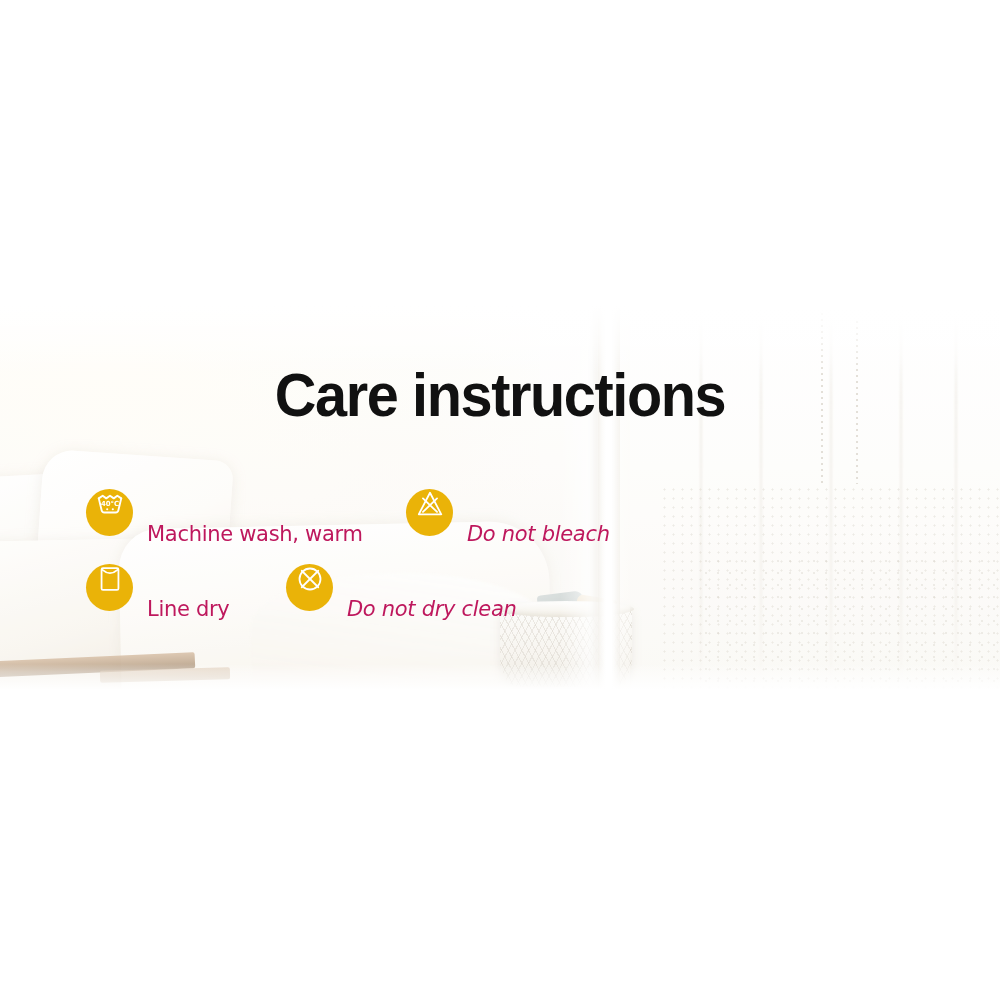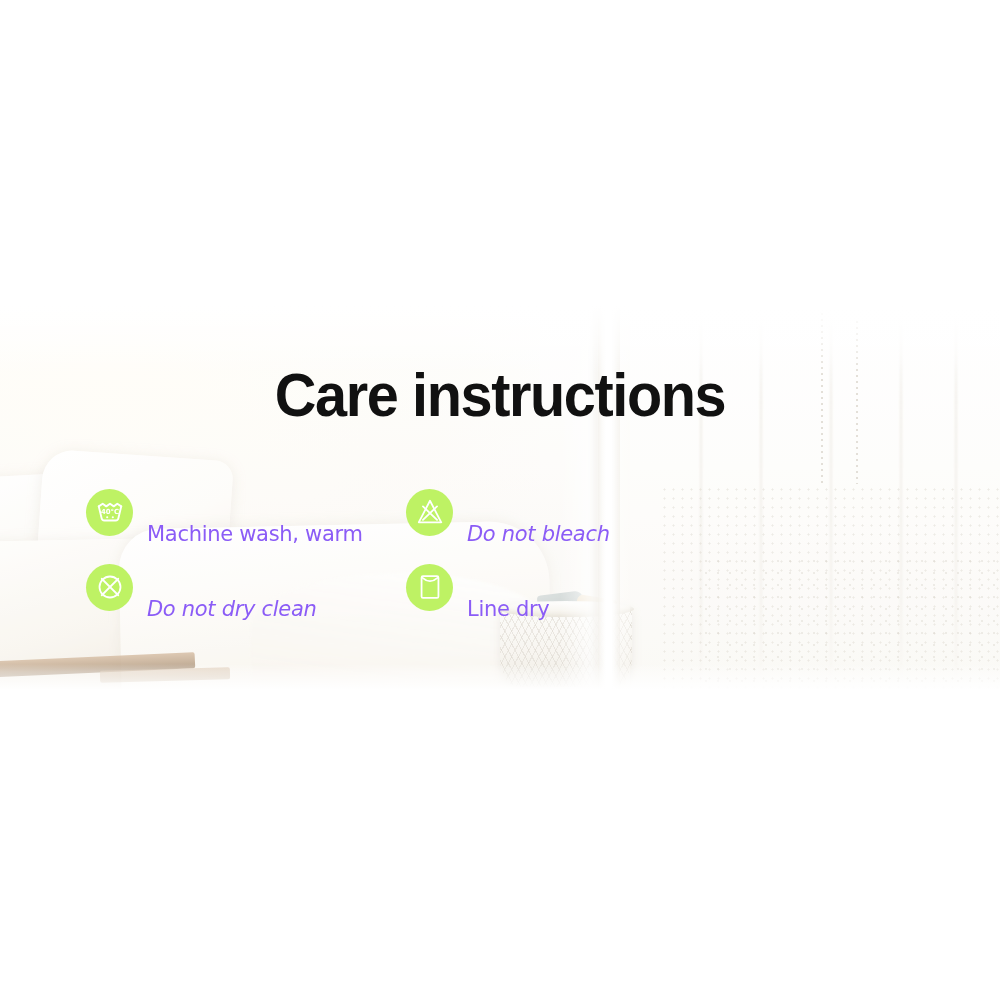--- a/index.html
+++ b/index.html
@@ -267,32 +267,32 @@
   }
   .cell.c1 { width: 320px; }
   .cell.c2 { width: 320px; font-style: italic; }
   .cell.c3 { width: 200px; }
 
   .icon-circle {
     flex: 0 0 auto;
     width: 47px;
     height: 47px;
     border-radius: 50%;
-    background: #bef264;
+    background: #eab308;
     display: flex;
-    align-items: center;
+    align-items: flex-start;
     justify-content: center;
   }
   .icon-circle svg { display: block; }
 
   .care-label {
     font-family: "DejaVu Sans", sans-serif;
     font-size: 21px;
     font-weight: 400;
-    color: #8b5cf6;
+    color: #be185d;
     letter-spacing: -0.3px;
     white-space: nowrap;
     margin-top: 44px;
   }
 </style>
 </head>
 <body>
 
 <div id="banner">
 
@@ -362,38 +362,38 @@
         </span>
         <span class="care-label">Do not bleach</span>
       </div>
 
 
     </div>
 
     <div class="row">
 
 
+      <div class="cell c3">
+        <span class="icon-circle">
+          <svg width="30" height="30" viewBox="0 0 32 32">
+            <rect x="7" y="4.5" width="18" height="23" rx="1.5" fill="none" stroke="#ffffff" stroke-width="1.9"></rect>
+            <path d="M8 6.2 Q16 13.2 24 6.2" fill="none" stroke="#ffffff" stroke-width="1.9" stroke-linecap="round"></path>
+          </svg>
+        </span>
+        <span class="care-label">Line dry</span>
+      </div>
+
       <div class="cell c2">
         <span class="icon-circle">
           <svg width="30" height="30" viewBox="0 0 32 32">
             <circle cx="16" cy="16" r="11.2" fill="none" stroke="#ffffff" stroke-width="1.9"></circle>
             <line x1="7.2" y1="7.2" x2="24.8" y2="24.8" stroke="#ffffff" stroke-width="1.9" stroke-linecap="round"></line>
             <line x1="24.8" y1="7.2" x2="7.2" y2="24.8" stroke="#ffffff" stroke-width="1.9" stroke-linecap="round"></line>
           </svg>
         </span>
         <span class="care-label">Do not dry clean</span>
       </div>
 
-      <div class="cell c3">
-        <span class="icon-circle">
-          <svg width="30" height="30" viewBox="0 0 32 32">
-            <rect x="7" y="4.5" width="18" height="23" rx="1.5" fill="none" stroke="#ffffff" stroke-width="1.9"></rect>
-            <path d="M8 6.2 Q16 13.2 24 6.2" fill="none" stroke="#ffffff" stroke-width="1.9" stroke-linecap="round"></path>
-          </svg>
-        </span>
-        <span class="care-label">Line dry</span>
-      </div>
-
     </div>
 
   </div>
 
 </div>
 
 </body></html>

